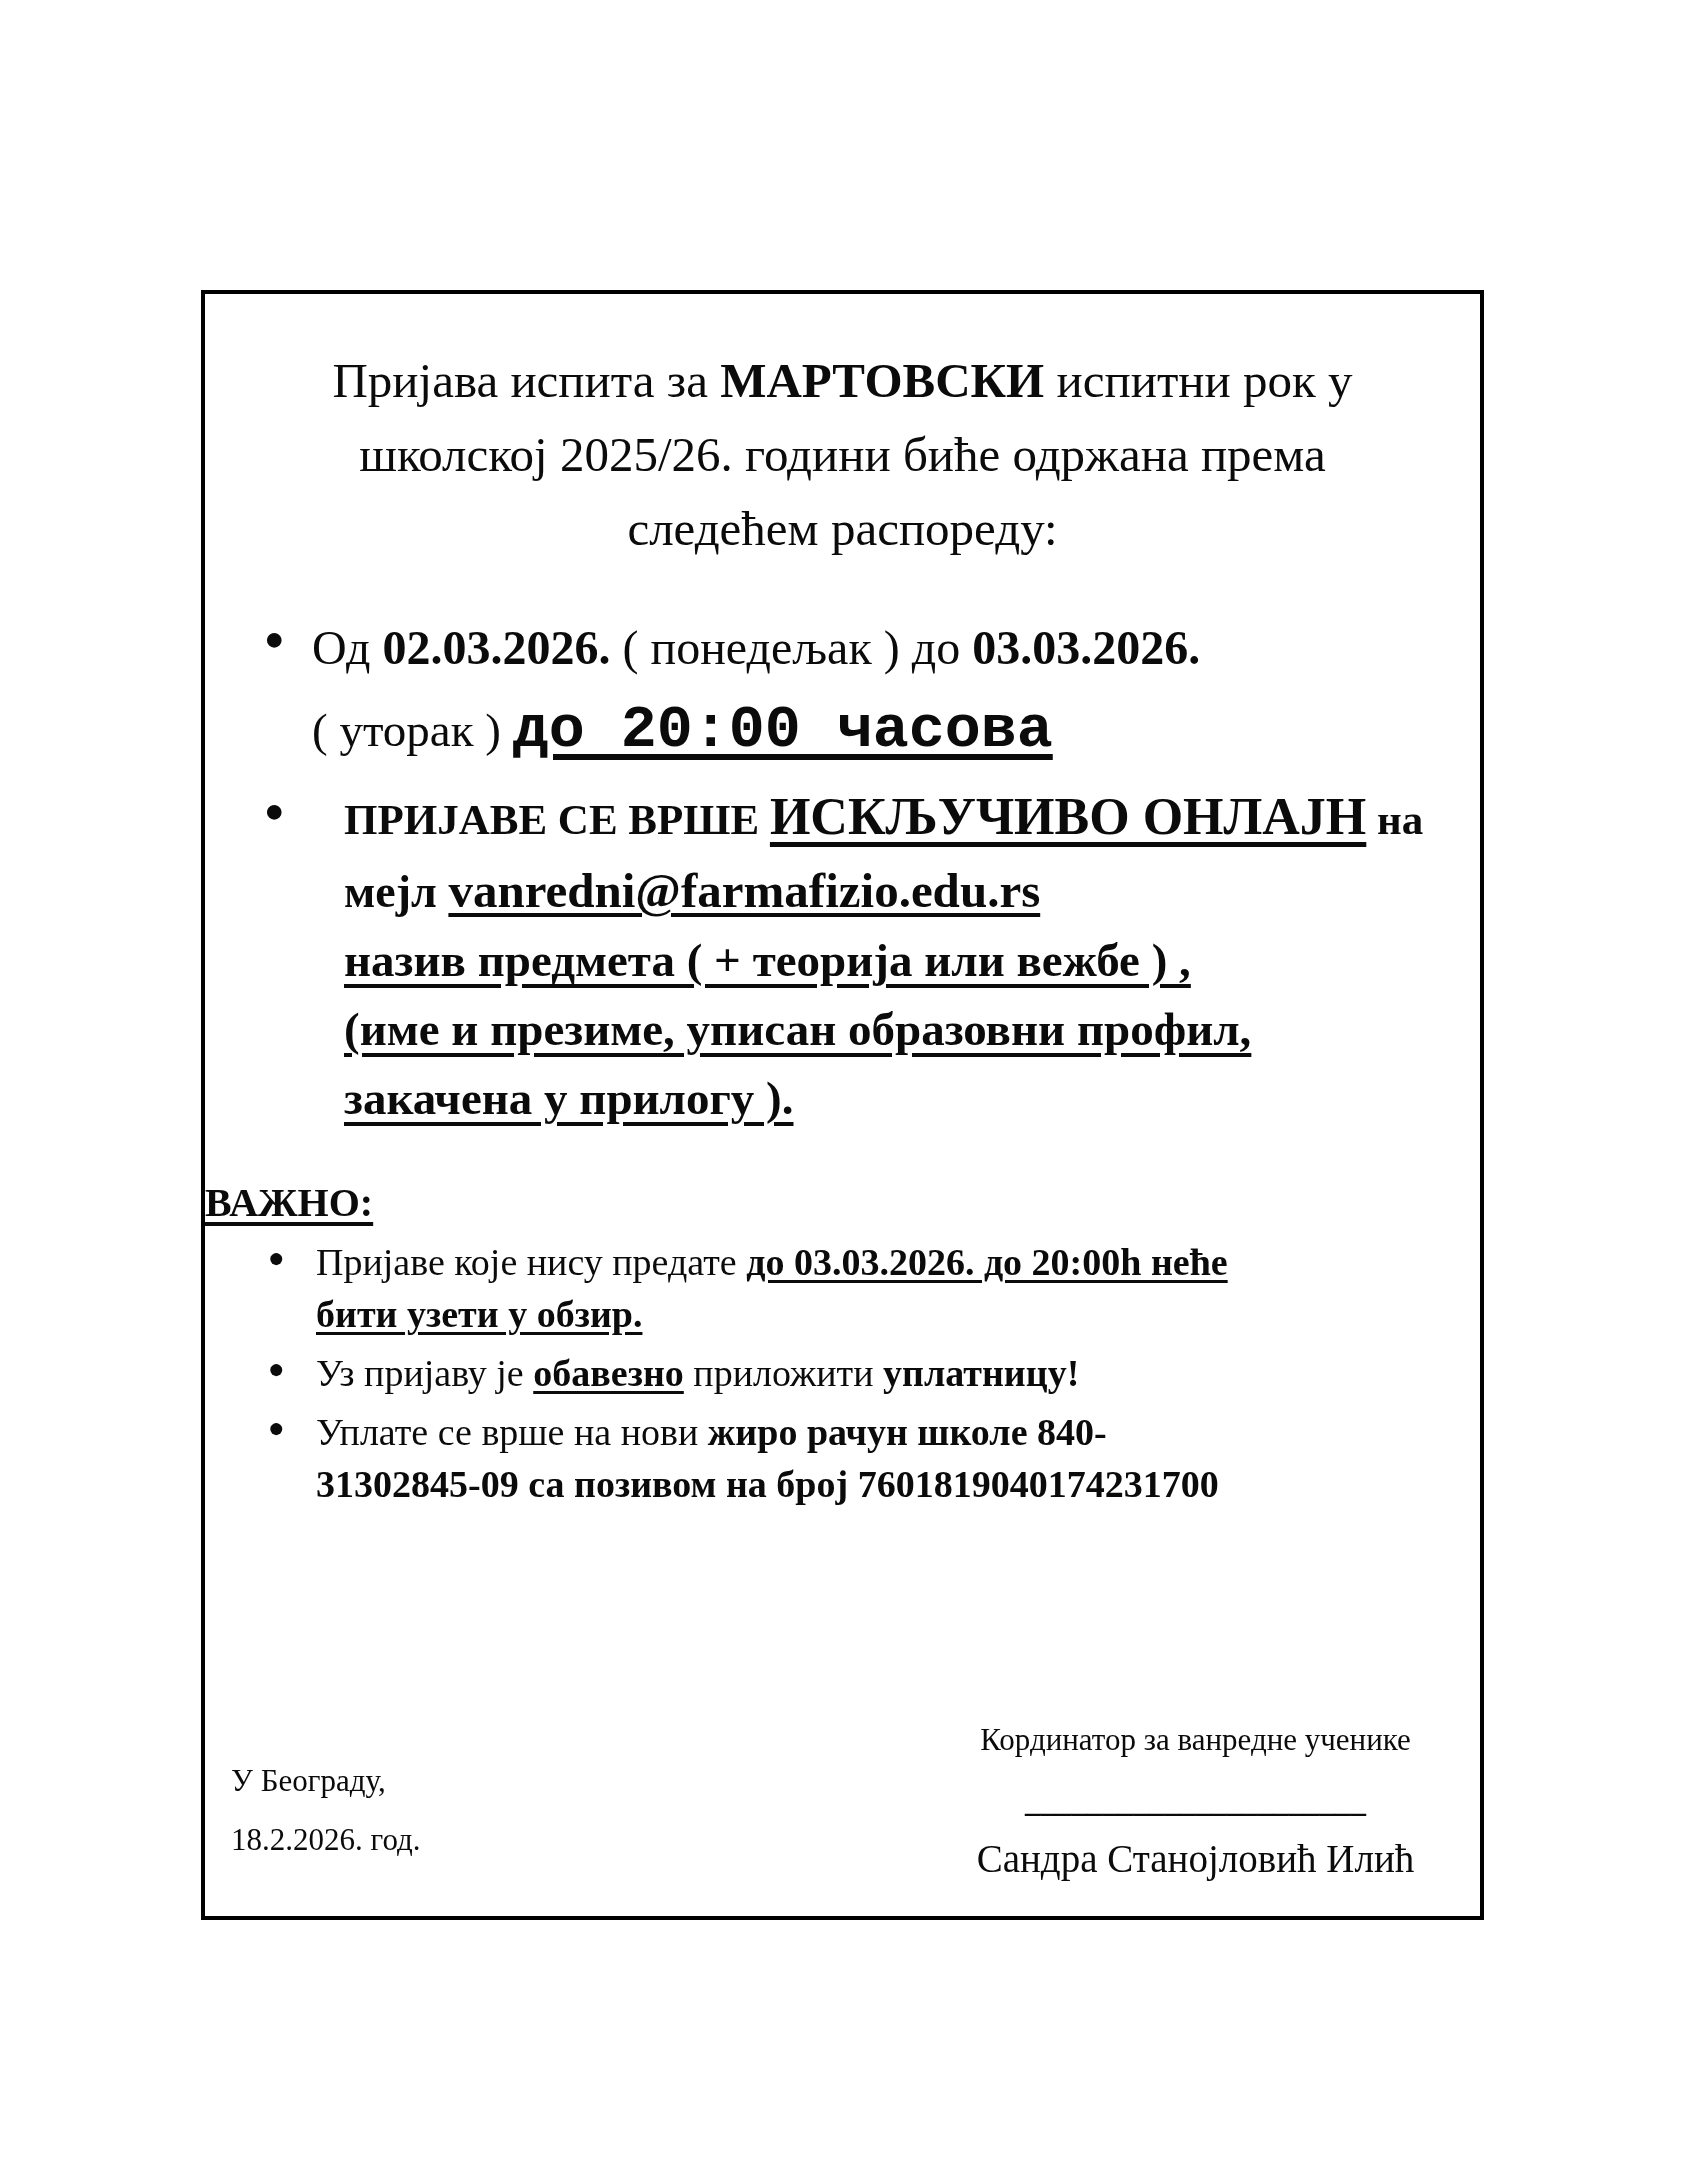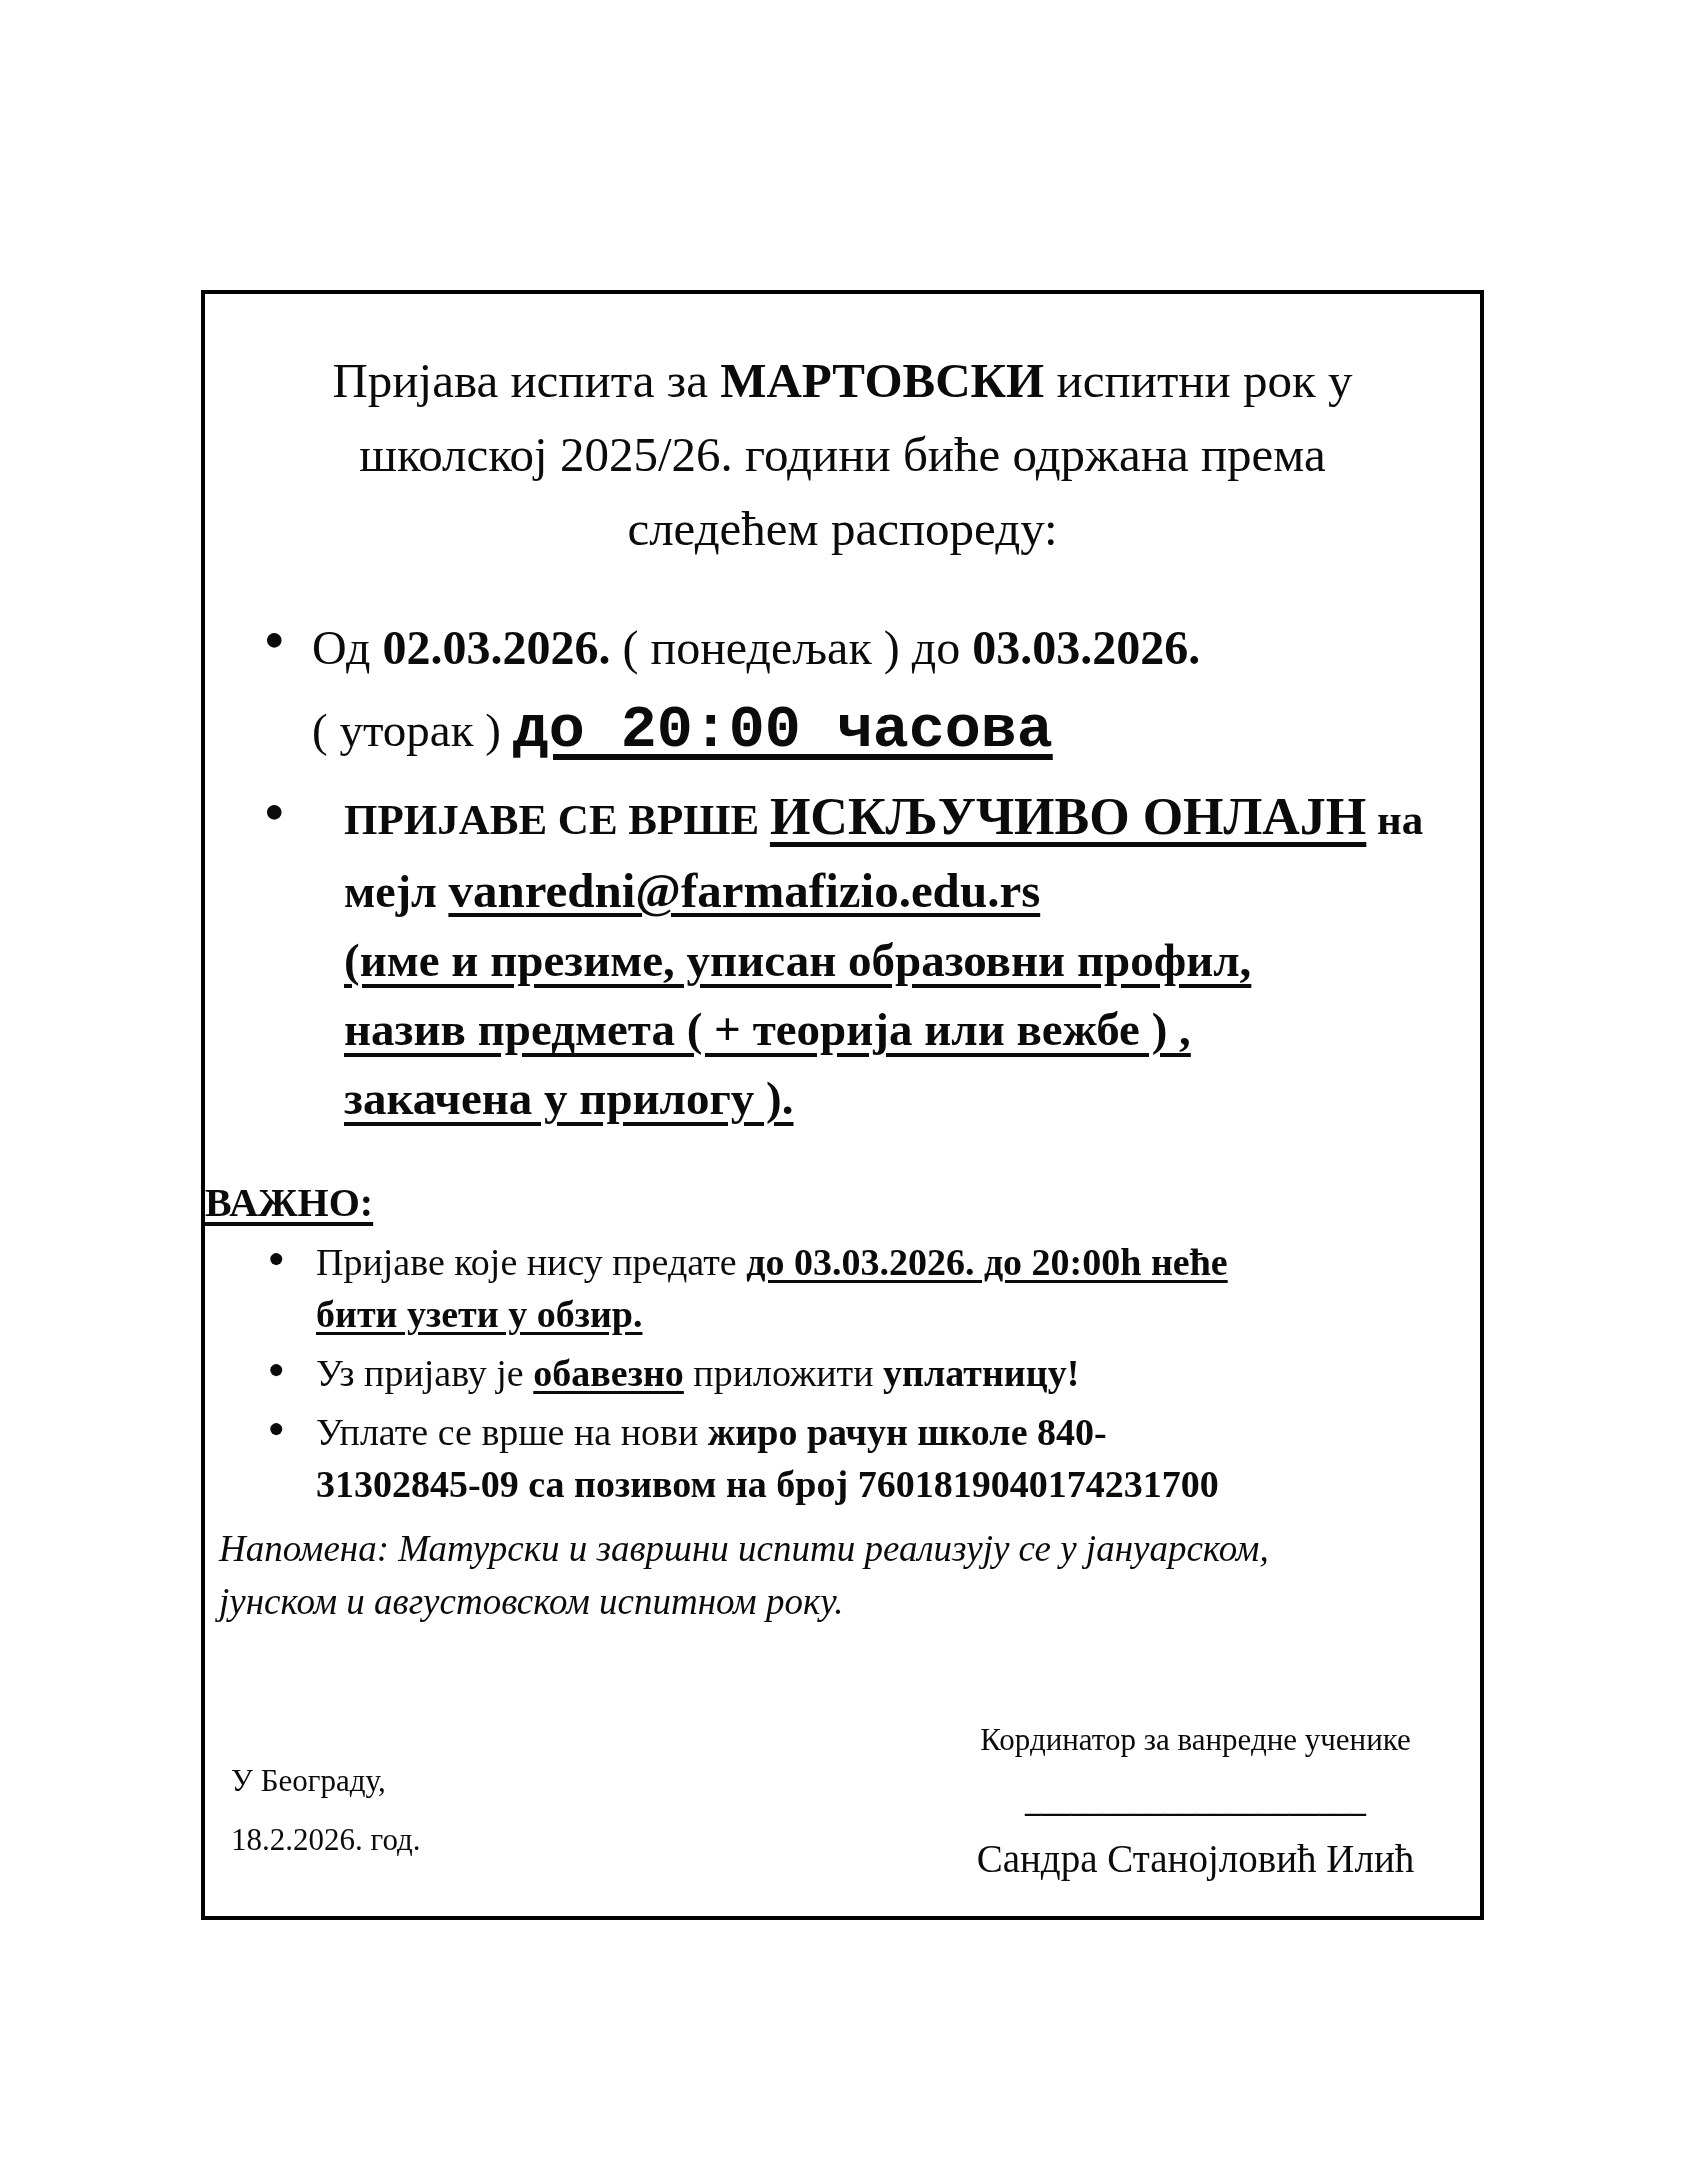--- a/index.html
+++ b/index.html
@@ -156,24 +156,24 @@
     </li>
     <li class="li-online">
       <span class="dot">●</span>
       <div class="p-line first">
         <span>ПРИЈАВЕ СЕ ВРШЕ </span><span class="online-big">ИСКЉУЧИВО ОНЛАЈН</span><span> на</span>
       </div>
       <div class="p-line email-line">
         <span>мејл </span><span class="email">vanredni@farmafizio.edu.rs</span>
       </div>
       <div class="p-line">
+        <span class="pu">назив предмета ( + теорија или вежбе ) ,</span>
+      </div>
+      <div class="p-line">
         <span class="pu">(име и презиме, уписан образовни профил,</span>
-      </div>
-      <div class="p-line">
-        <span class="pu">назив предмета ( + теорија или вежбе ) ,</span>
       </div>
       <div class="p-line">
         <span class="pu">закачена у прилогу ).</span>
       </div>
     </li>
   </ul>
 
   <div>
     <span class="vazno-title">ВАЖНО:</span>
   </div>
@@ -188,24 +188,20 @@
       <span class="dot">●</span>
       <span>Уз пријаву је </span><span class="vu">обавезно</span><span> приложити </span><span class="b">уплатницу!</span>
     </li>
     <li>
       <span class="dot">●</span>
       <span>Уплате се  врше на нови  </span><span class="b">жиро рачун школе 840-</span><br>
       <span class="b">31302845-09 са позивом на број 7601819040174231700</span>
     </li>
   </ul>
 
-  <div class="note">
-    <span>Напомена: Матурски и завршни испити реализују се у јануарском,</span><br>
-    <span>јунском и августовском испитном року.</span>
-  </div>
 
   <div class="footer-left">
     <span>У Београду,</span><br>
     <span>18.2.2026. год.</span>
   </div>
 
   <div class="footer-right">
     <div class="coord-role">Кординатор за ванредне ученике</div>
     <div class="sig-line">______________________</div>
     <div class="coord-name">Сандра Станојловић Илић</div>

